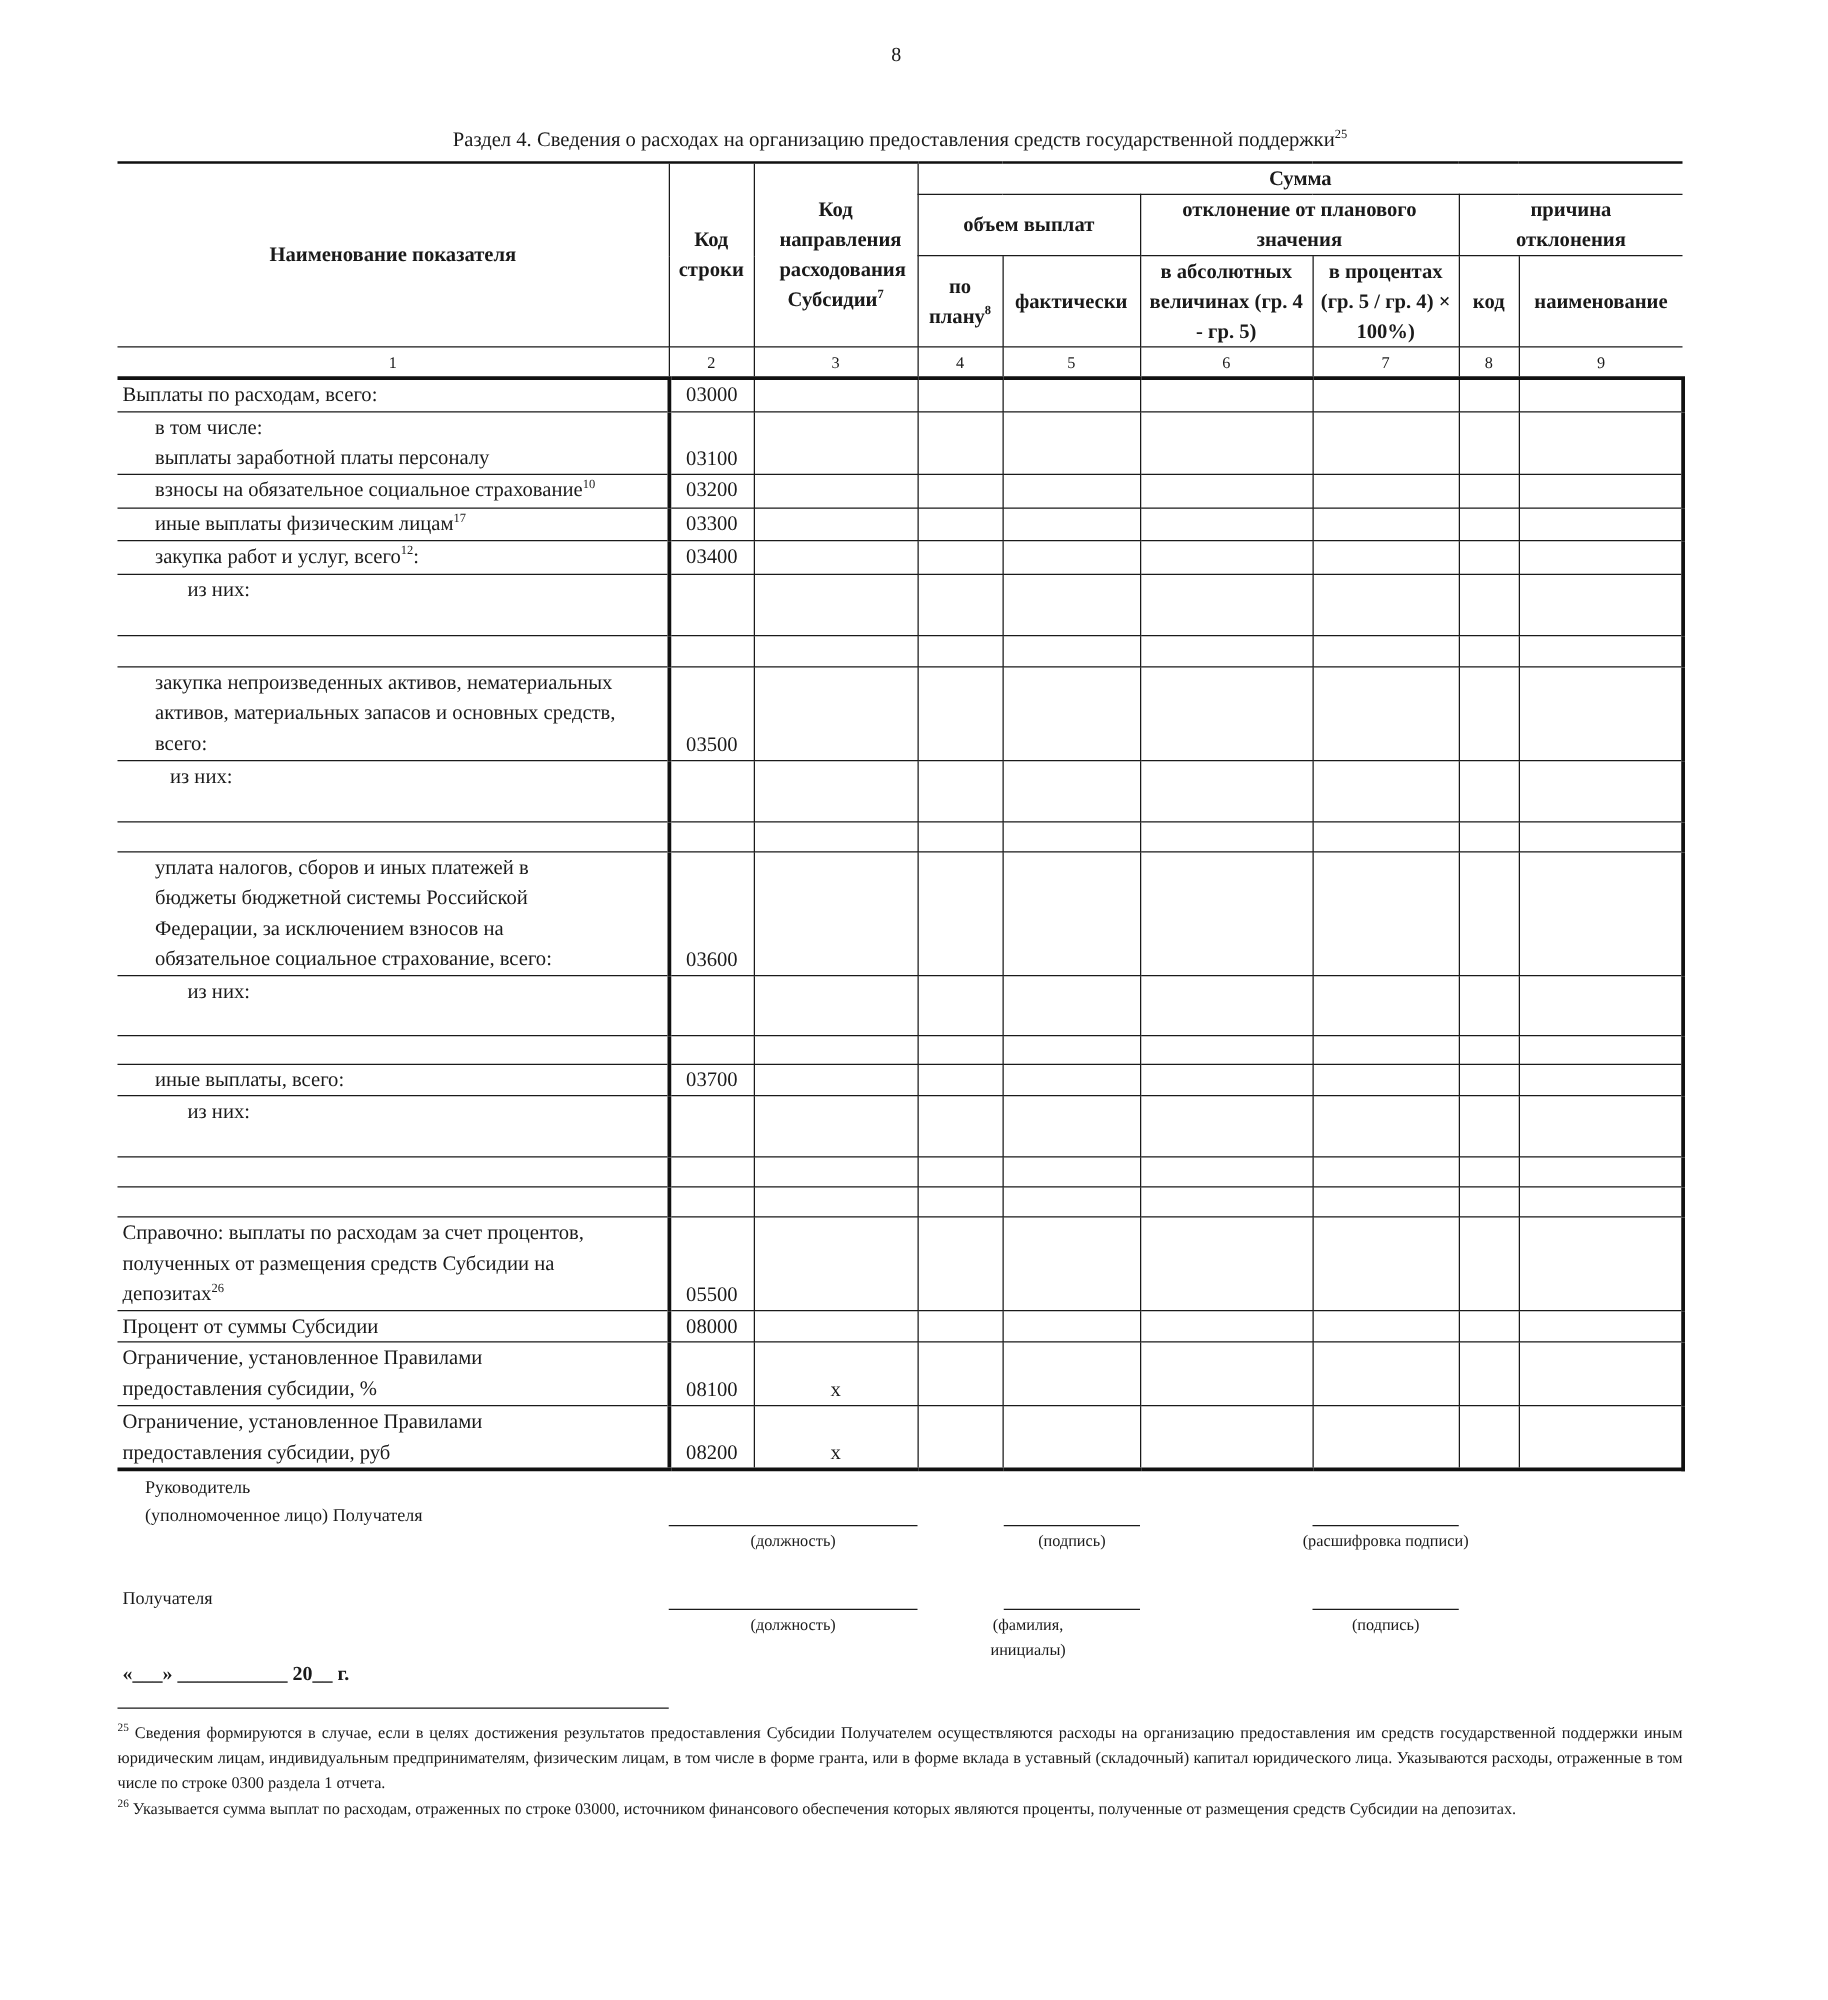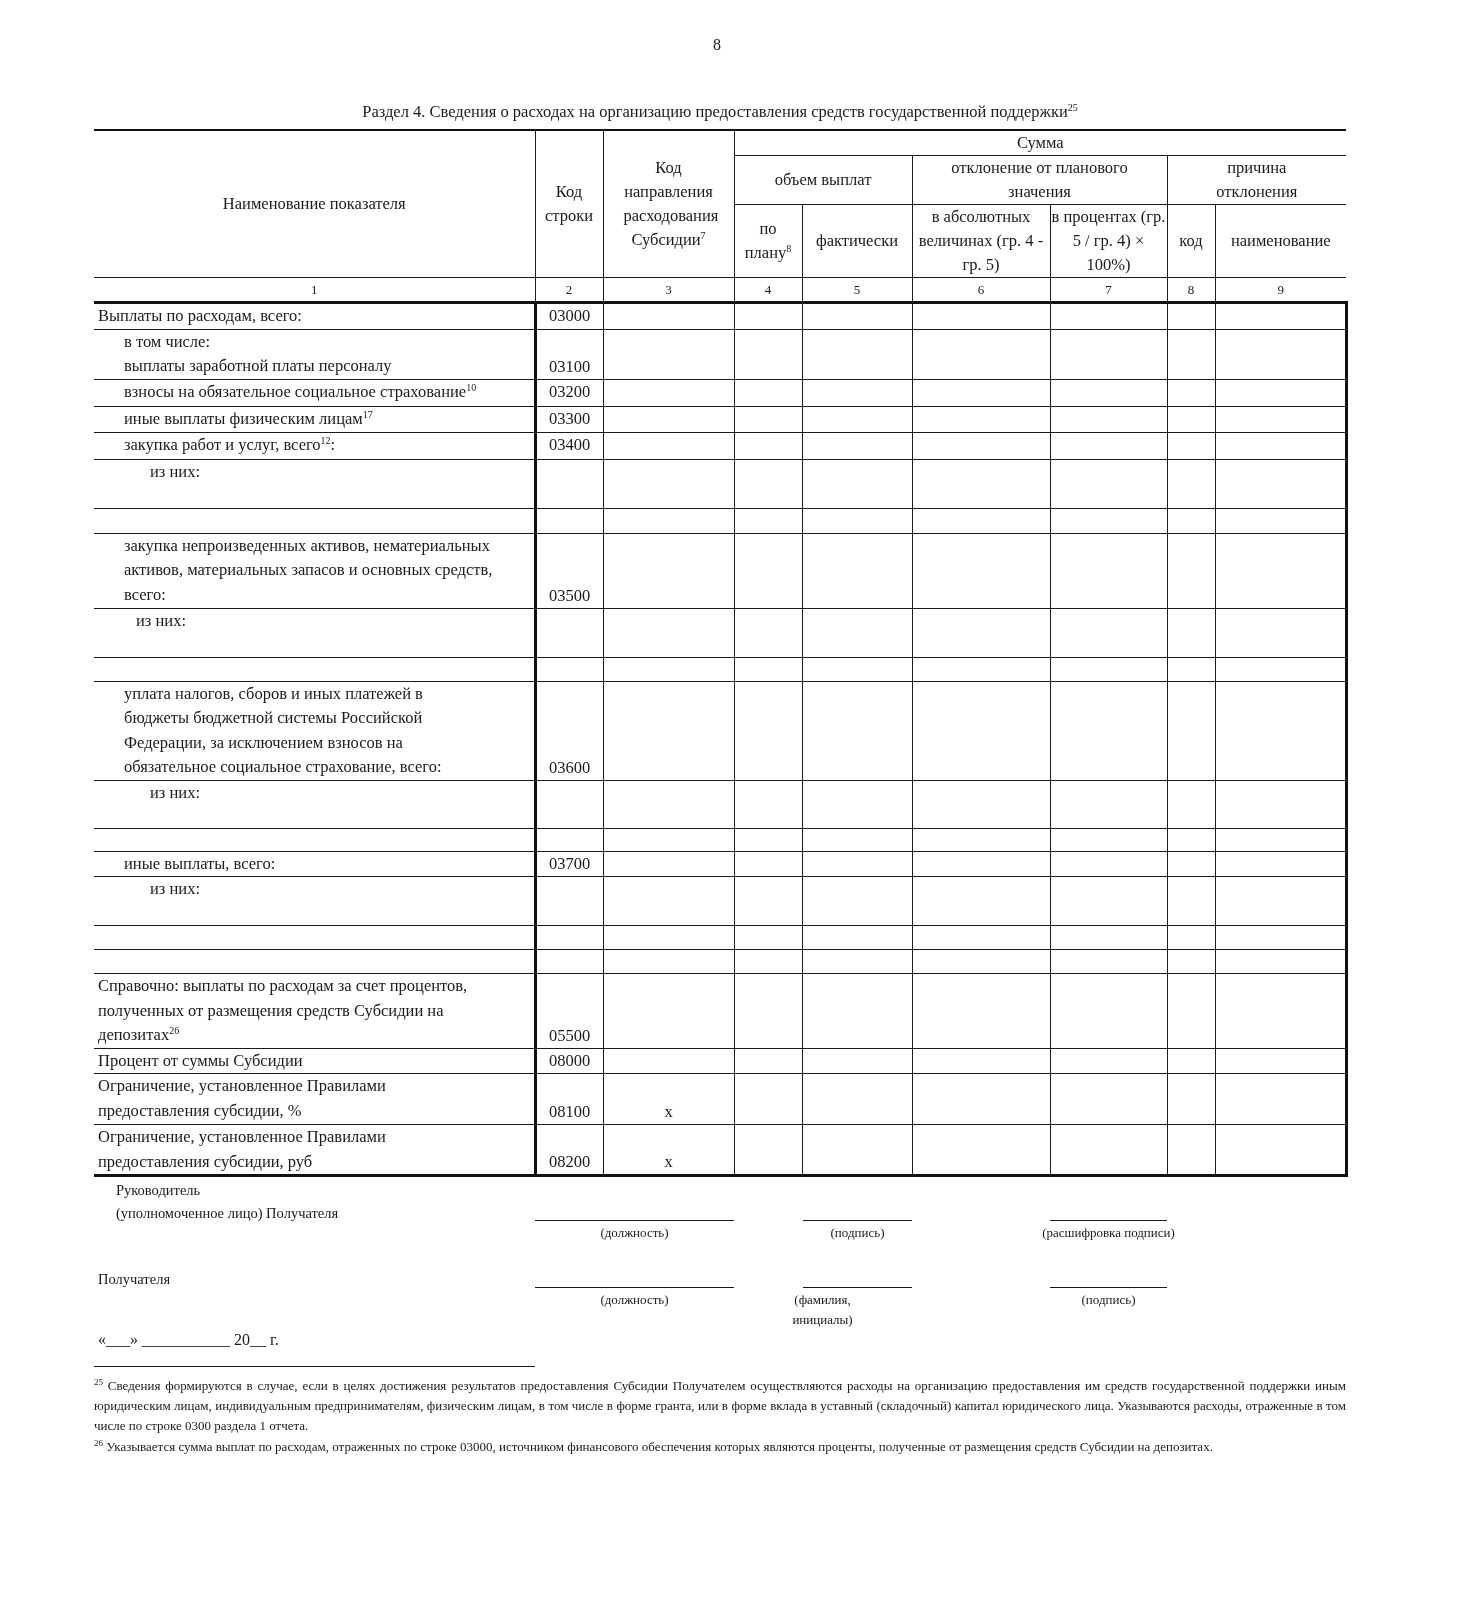--- a/index.html
+++ b/index.html
@@ -13,21 +13,21 @@
   sup { font-size: 10px; vertical-align: super; line-height: 0; }
 
   table.grid {
     position: absolute; left: 94px; top: 129px; width: 1252px;
     border-collapse: collapse; table-layout: fixed; font-size: 16.5px;
   }
   table.grid td {
     border: 1.5px solid #1a1a1a; padding: 0; line-height: 24px;
     vertical-align: middle; text-align: center; overflow: hidden;
   }
-  table.grid tr.hdr td { line-height: 24px; }
+  table.grid tr.hdr td { line-height: 24px; font-weight: bold; }
   table.grid td.c1 { border-left: none; }
   table.grid td.clast { border-right: none; }
   table.grid tr.top td { border-top: 2px solid #111; }
   table.grid tr.nums td { font-size: 13px; line-height: 22px; border-bottom: 3px solid #111; }
   table.grid td.name { text-align: left; vertical-align: top; padding-left: 4px; line-height: 24.5px; }
   table.grid td.name.i1 { padding-left: 30px; }
   table.grid td.name.i2 { padding-left: 56px; }
   table.grid td.name.i15 { padding-left: 42px; }
   table.grid td.code { vertical-align: bottom; line-height: 24px; border-left: 3px solid #111; }
   table.grid td.code.topa { vertical-align: top; }
@@ -364,17 +364,17 @@
 <div class="abs sig-cap" style="left:1040px; width:137px; top:1223px;">(расшифровка подписи)</div>
 
 <div class="abs sig-label" style="left:98px; top:1268px; line-height:23px;">Получателя</div>
 <div class="abs sig-line" style="left:535px; width:199px; top:1287px;"></div>
 <div class="abs sig-cap" style="left:535px; width:199px; top:1290px;">(должность)</div>
 <div class="abs sig-line" style="left:803px; width:109px; top:1287px;"></div>
 <div class="abs sig-cap" style="left:768px; width:109px; top:1290px;">(фамилия, инициалы)</div>
 <div class="abs sig-line" style="left:1050px; width:117px; top:1287px;"></div>
 <div class="abs sig-cap" style="left:1050px; width:117px; top:1290px;">(подпись)</div>
 
-<div class="abs date-line" style="left:98px; top:1331px;">«___» ___________ 20__ г.</div>
+<div class="abs date-line" style="left:98px; top:1331px;font-weight:bold;">«___» ___________ 20__ г.</div>
 
 <div class="abs fn-rule"></div>
 <div class="abs fn" style="top:1376px;"><sup>25</sup> <span>Сведения формируются в случае, если в целях достижения результатов предоставления Субсидии Получателем осуществляются расходы на организацию предоставления им средств государственной поддержки иным юридическим лицам, индивидуальным предпринимателям, физическим лицам, в том числе в форме гранта, или в форме вклада в уставный (складочный) капитал юридического лица. Указываются расходы, отраженные в том числе по строке 0300 раздела 1 отчета.</span></div>
 <div class="abs fn" style="top:1437px;"><sup>26</sup> <span>Указывается сумма выплат по расходам, отраженных по строке 03000, источником финансового обеспечения которых являются проценты, полученные от размещения средств Субсидии на депозитах.</span></div>
 
 </body></html>

